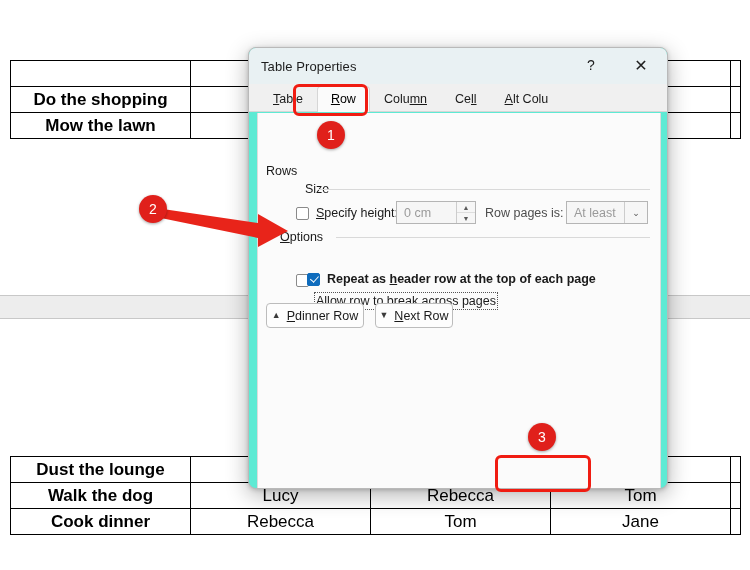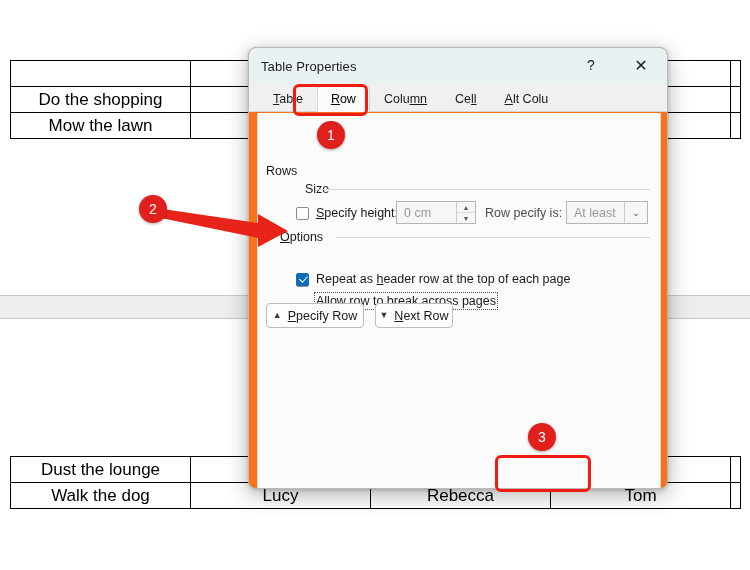--- a/index.html
+++ b/index.html
@@ -42,35 +42,35 @@
     height: 25px;
     font-size: 17px;
     color: #000000;
     text-align: center;
     vertical-align: middle;
     padding: 0 4px;
     white-space: nowrap;
     overflow: hidden;
   }
   .doc-table td.task {
-    font-weight: normal;
+    font-weight: bold;
   }
   .doc-table td.name {
     font-weight: normal;
     margin-left: 12px;
   }
 
   
   #dialog {
     position: absolute;
     left: 248px;
     top: 47px;
     width: 420px;
     height: 442px;
-    background: #f97316;
+    background: #5eead4;
     border: 1px solid #b9b9b9;
     border-radius: 8px;
     box-shadow: 0 6px 22px rgba(0,0,0,0.30), 0 1px 4px rgba(0,0,0,0.18);
     box-sizing: border-box;
     overflow: hidden;
   }
 
   #dlg-titlebar {
     position: relative;
     height: 36px;
@@ -384,20 +384,27 @@
         <td class="name">a</td>
         <td class="name"></td>
       </tr>
       <tr>
         <td class="task">Walk the dog</td>
         <td class="name">Lucy</td>
         <td class="name">Rebecca</td>
         <td class="name">Tom</td>
         <td class="name"></td>
       </tr>
+      <tr>
+        <td class="task">Cook dinner</td>
+        <td class="name">Rebecca</td>
+        <td class="name">Tom</td>
+        <td class="name">Jane</td>
+        <td class="name"></td>
+      </tr>
     </tbody>
   </table>
 </div>
 
 <div id="dialog">
 
   <div id="dlg-titlebar">
     <span id="dlg-title">Table Properties</span>
     <span class="title-btn" id="dlg-help">?</span>
     <span class="title-btn" id="dlg-close">✕</span>
@@ -424,42 +431,42 @@
     </div>
 
     <div class="spin-wrap" style="left:138px; top:88px;">
       <span class="spin-val">0 cm</span>
       <span class="spin-btns">
         <span class="spin-btn up">▲</span>
         <span class="spin-btn down">▼</span>
       </span>
     </div>
 
-    <div class="static-label" style="left:227px; top:93px;">Row pecify is:</div>
+    <div class="static-label" style="left:227px; top:93px;">Row pages is:</div>
     <div class="combo" style="left:308px; top:88px;">
       <span class="combo-val">At least</span>
       <span class="combo-arrow">⌄</span>
     </div>
 
     <div class="grp-label" style="left:22px; top:117px;"><u>O</u><span>ptions</span></div>
     <div class="sep-line" style="left:78px; top:124px; width:314px;"></div>
 
     <div class="row-line" style="left:38px; top:139px;">
       <span class="cb"></span>
       <span class="cb-label focus-dots"><span>Allow row to brea</span><u>k</u><span> across pages</span></span>
     </div>
 
-    <div class="row-line" style="left:38px; top:159px;">
+    <div class="row-line" style="left:49px; top:159px;font-weight:bold;">
       <span class="cb checked"></span>
       <span class="cb-label"><span>Repeat as </span><u>h</u><span>eader row at the top of each page</span></span>
     </div>
 
     <div class="navbtn" style="left:8px; top:190px; width:98px;">
       <span class="tri">▲</span>
-      <span><u>P</u><span>pecify Row</span></span>
+      <span><u>P</u><span>dinner Row</span></span>
     </div>
     <div class="navbtn" style="left:117px; top:190px; width:78px;">
       <span class="tri">▼</span>
       <span><u>N</u><span>ext Row</span></span>
     </div>
   </div>
 
 </div>
 
 <div class="hl-box" style="left:293px; top:84px; width:75px; height:32px;"></div>

